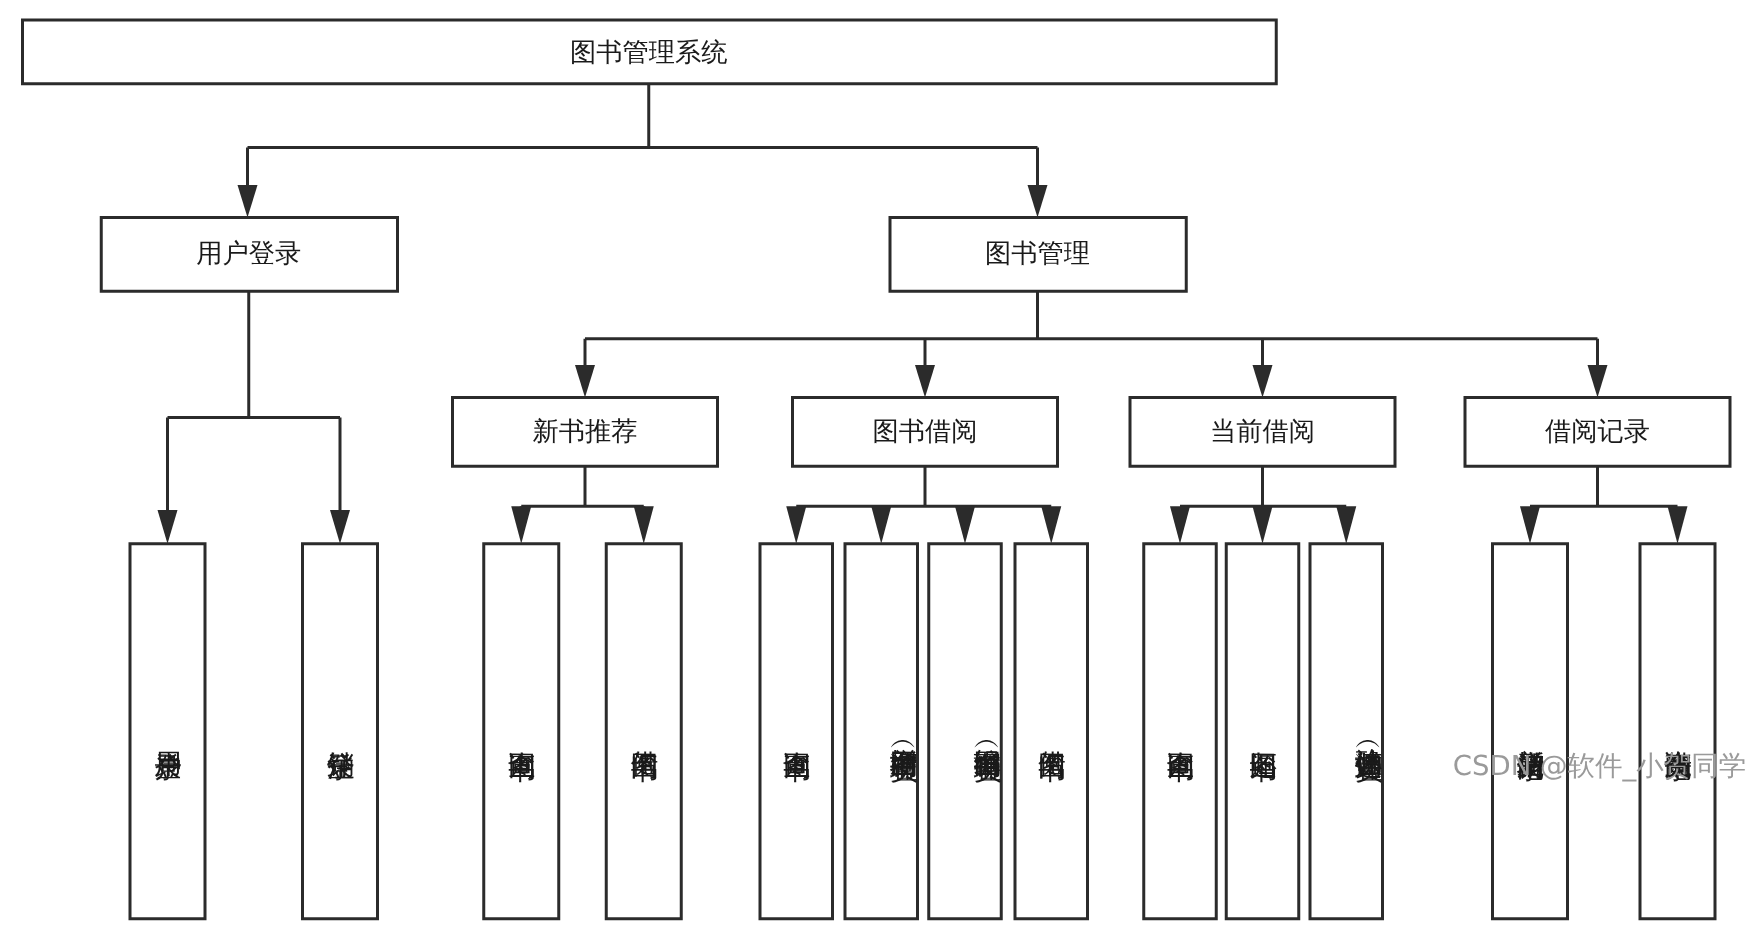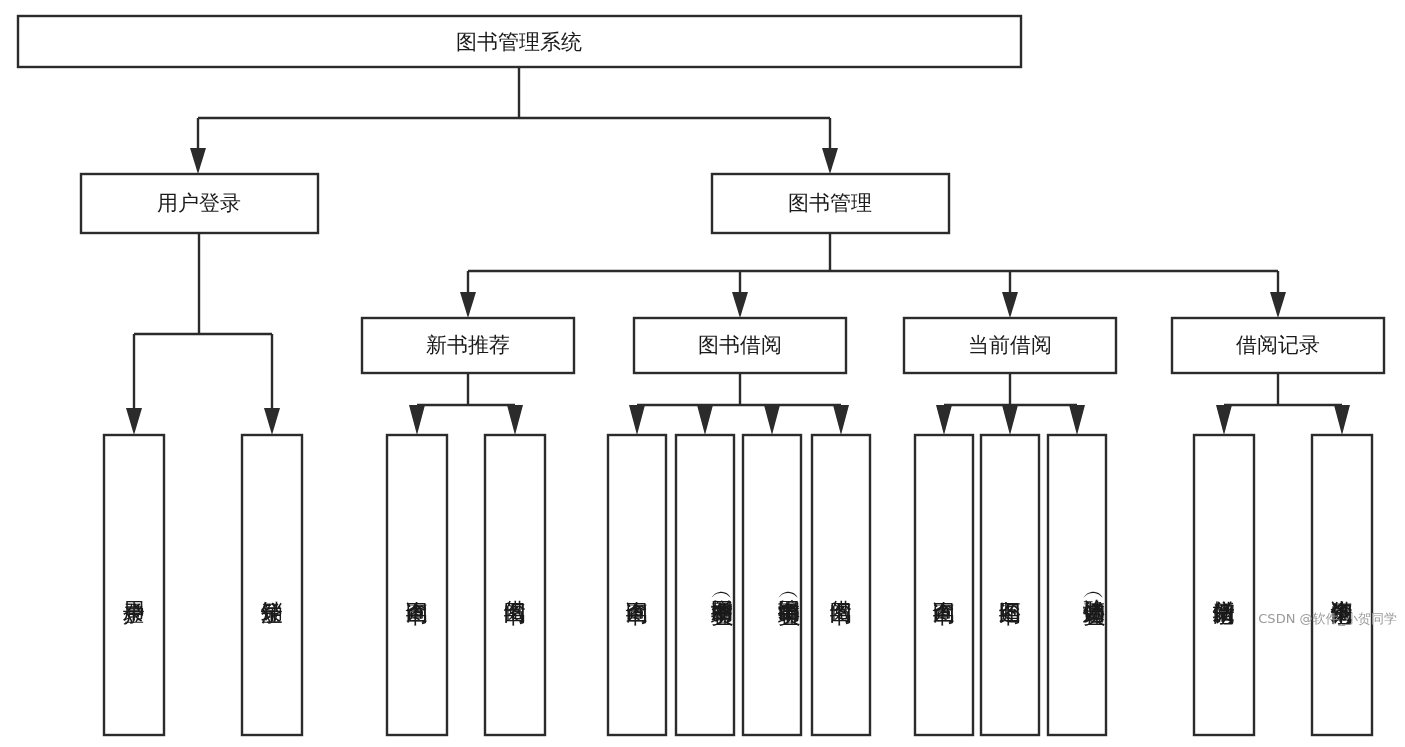--- a/index.html
+++ b/index.html
@@ -63,21 +63,21 @@
     display: flex;
     align-items: center;
     justify-content: center;
     pointer-events: none;
   }
   .watermark {
     position: absolute;
     right: 8px;
     bottom: 4px;
     font-family: "DejaVu Sans", "Liberation Sans", sans-serif;
-    font-size: 13px;
+    font-size: 22px;
     color: #9a9a9a;
     white-space: nowrap;
   }
 </style>
 </head>
 <body>
 
 <div id="diagram-root">
 
   <svg class="diagram-canvas" viewBox="0 0 1405 747" xmlns="http://www.w3.org/2000/svg">

